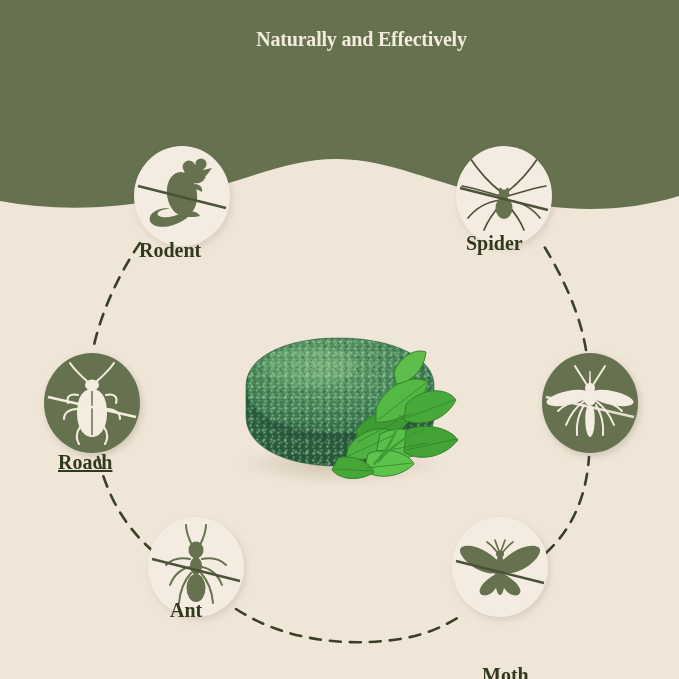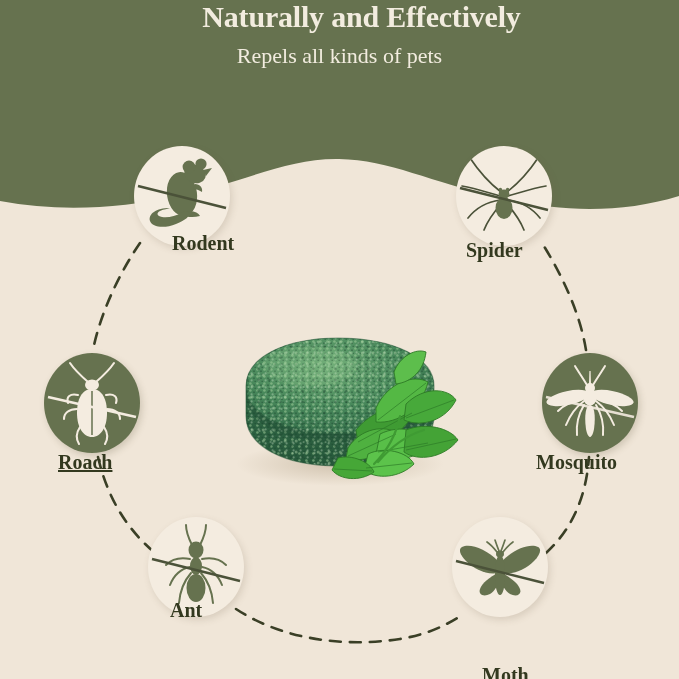--- a/index.html
+++ b/index.html
@@ -21,21 +21,22 @@
     width:679px; height:260px;
     display:block;
   }
   #banner-text{
     position:absolute; left:0; top:0;
     width:679px; height:130px;
     text-align:center;
     pointer-events:none;
   }
   #title{
-    font-size:30px;
+    margin-top:28px;
+    font-size:20px;
     font-weight:bold;
     color:#f2ecdf;
     letter-spacing:-0.2px;
     padding-left:44px;
   }
   #subtitle{
     margin-top:9px;
     font-size:22px;
     font-weight:normal;
     color:#f2ecdf;
@@ -76,23 +77,23 @@
   .badge-label{
     position:absolute;
     font-size:20px;
     font-weight:bold;
     color:#33391f;
     white-space:nowrap;
   }
 
   
   #badge-rodent   { left:134px; top:146px; }
-  #label-rodent   { left:139px; top:232px;margin-left:33px; }
+  #label-rodent   { left:139px; top:239px; }
   #badge-spider   { left:456px; top:146px; }
-  #label-spider   { left:466px; top:239px; }
+  #label-spider   { left:466px; top:232px; }
   #badge-roach    { left:44px;  top:353px; }
   #label-roach    { left:58px;  top:451px;text-decoration:underline; }
   #badge-mosquito { left:542px; top:353px; }
   #label-mosquito { left:536px; top:451px; }
   #badge-ant      { left:148px; top:517px; }
   #label-ant      { left:170px; top:599px; }
   #badge-moth     { left:452px; top:517px; }
   #label-moth     { left:482px; top:620px;margin-top:44px; }
 </style>
 </head>
@@ -103,21 +104,20 @@
   <svg id="banner-wave" viewBox="0 0 679 260" preserveAspectRatio="none">
     <path d="M0,0 L679,0 L679,196
              C620,214 560,212 500,198
              C430,182 390,160 339,159
              C288,158 248,181 178,196
              C118,209 58,212 0,201 Z" fill="#66724f"></path>
   </svg>
 
   <div id="banner-text">
     <div id="title">Naturally and Effectively</div>
-    <div id="subtitle">Repels all kinds of pets</div>
   </div>
 
   <svg id="ring-svg" viewBox="0 0 679 679">
 
     <path d="M140,243 C118,275 100,315 93,350" fill="none" stroke="#3a3f26" stroke-width="2.6" stroke-dasharray="11 9" stroke-linecap="round"></path>
 
     <path d="M98,457 C108,500 128,530 155,553" fill="none" stroke="#3a3f26" stroke-width="2.6" stroke-dasharray="11 9" stroke-linecap="round"></path>
 
     <path d="M236,609 C280,638 340,648 400,639 C424,635 444,627 462,615" fill="none" stroke="#3a3f26" stroke-width="2.6" stroke-dasharray="11 9" stroke-linecap="round"></path>
 
@@ -311,21 +311,20 @@
         <path d="M42,48 C34,54 28,62 24,72"></path>
         <path d="M54,48 C62,54 68,62 72,72"></path>
         <path d="M42,52 C36,62 34,72 35,82"></path>
         <path d="M54,52 C60,62 62,72 61,82"></path>
         <path d="M40,46 C30,48 22,52 16,58"></path>
         <path d="M56,46 C66,48 74,52 80,58"></path>
       </g>
       <line x1="4" y1="44" x2="92" y2="64" stroke="#f4ece0" stroke-width="2.8" opacity="0.9"></line>
     </svg>
   </div>
-  <div class="badge-label" id="label-mosquito">Mosquito</div>
 
   <div class="badge light" id="badge-ant">
     <svg viewBox="0 0 96 100">
       <g fill="#66724f">
 
         <ellipse cx="48" cy="33" rx="7.5" ry="8.5"></ellipse>
 
         <ellipse cx="48" cy="49" rx="6" ry="9"></ellipse>
 
         <ellipse cx="48" cy="71" rx="9.5" ry="14"></ellipse>

